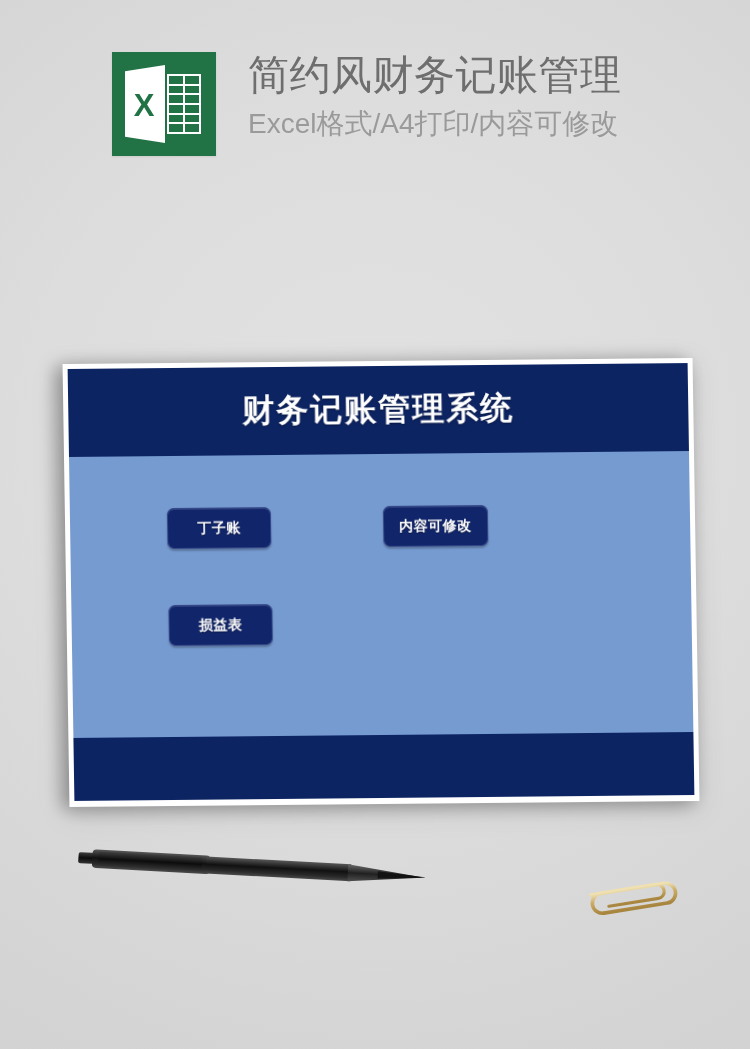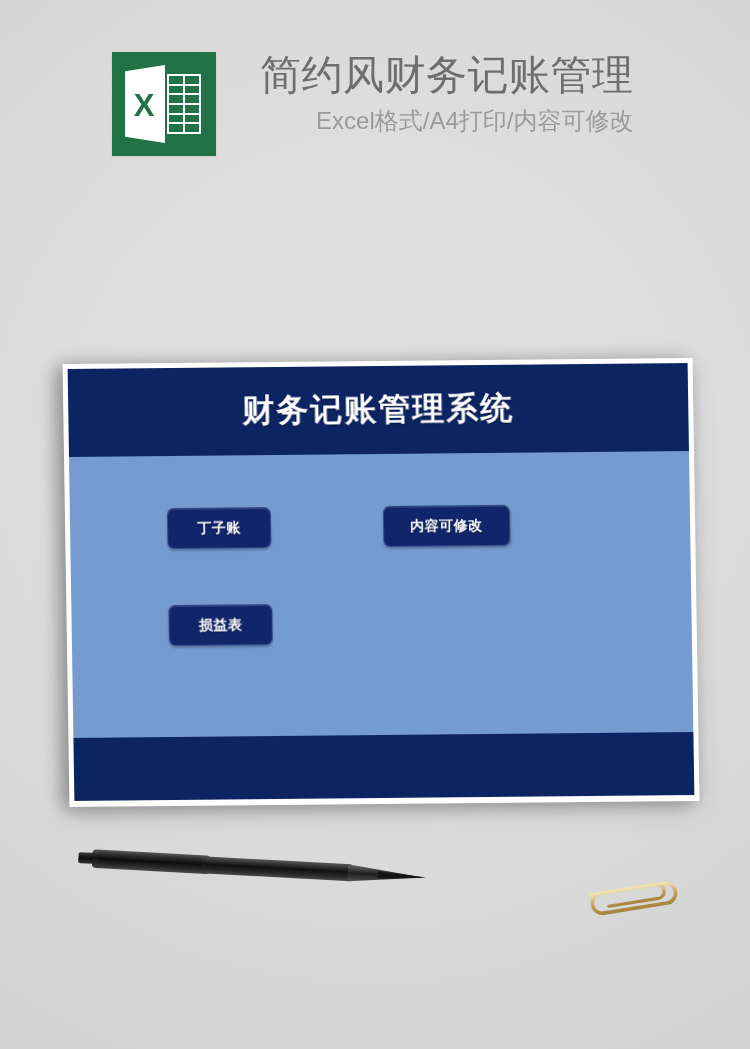--- a/index.html
+++ b/index.html
@@ -65,37 +65,36 @@
     gap: 2.2px;
     padding: 2.2px;
     box-sizing: border-box;
   }
   #excel-icon .grid-shape i {
     background: #217346;
     display: block;
   }
 
   #header-text {
-    margin-left: 44px;
+    margin-left: 32px;
     padding-top: 0px;
   }
   #title-main {
     font-size: 41px;
     color: #6e6e6e;
     line-height: 1.15;
     letter-spacing: 0.5px;
     white-space: nowrap;
   }
   #title-sub {
     margin-top: 8px;
-    font-size: 24px;
+    font-size: 28px;
     color: #9a9a9a;
     line-height: 1.2;
     white-space: nowrap;
-    text-align: right;
   }
 
   
   #card-wrap {
     position: absolute;
     left: 66px;
     top: 361px;
     width: 630px;
     height: 443px;
     transform: rotate(-0.55deg) skewX(0.35deg);
@@ -141,21 +140,21 @@
   }
   .btn-row.row1 { margin-bottom: 56px; }
 
   .nav-btn {
     background: #11256b;
     color: #ffffff;
     border: 1px solid #36498a;
     border-radius: 7px;
     height: 41px;
     min-width: 104px;
-    padding: 0 26px;
+    padding: 0 15px;
     box-sizing: border-box;
     display: flex;
     align-items: center;
     justify-content: center;
     font-size: 14px;
     font-weight: bold;
     letter-spacing: 0.5px;
     white-space: nowrap;
     cursor: pointer;
     box-shadow: inset 0 1px 0 rgba(255,255,255,0.12), 0 1px 2px rgba(0,0,0,0.25);

